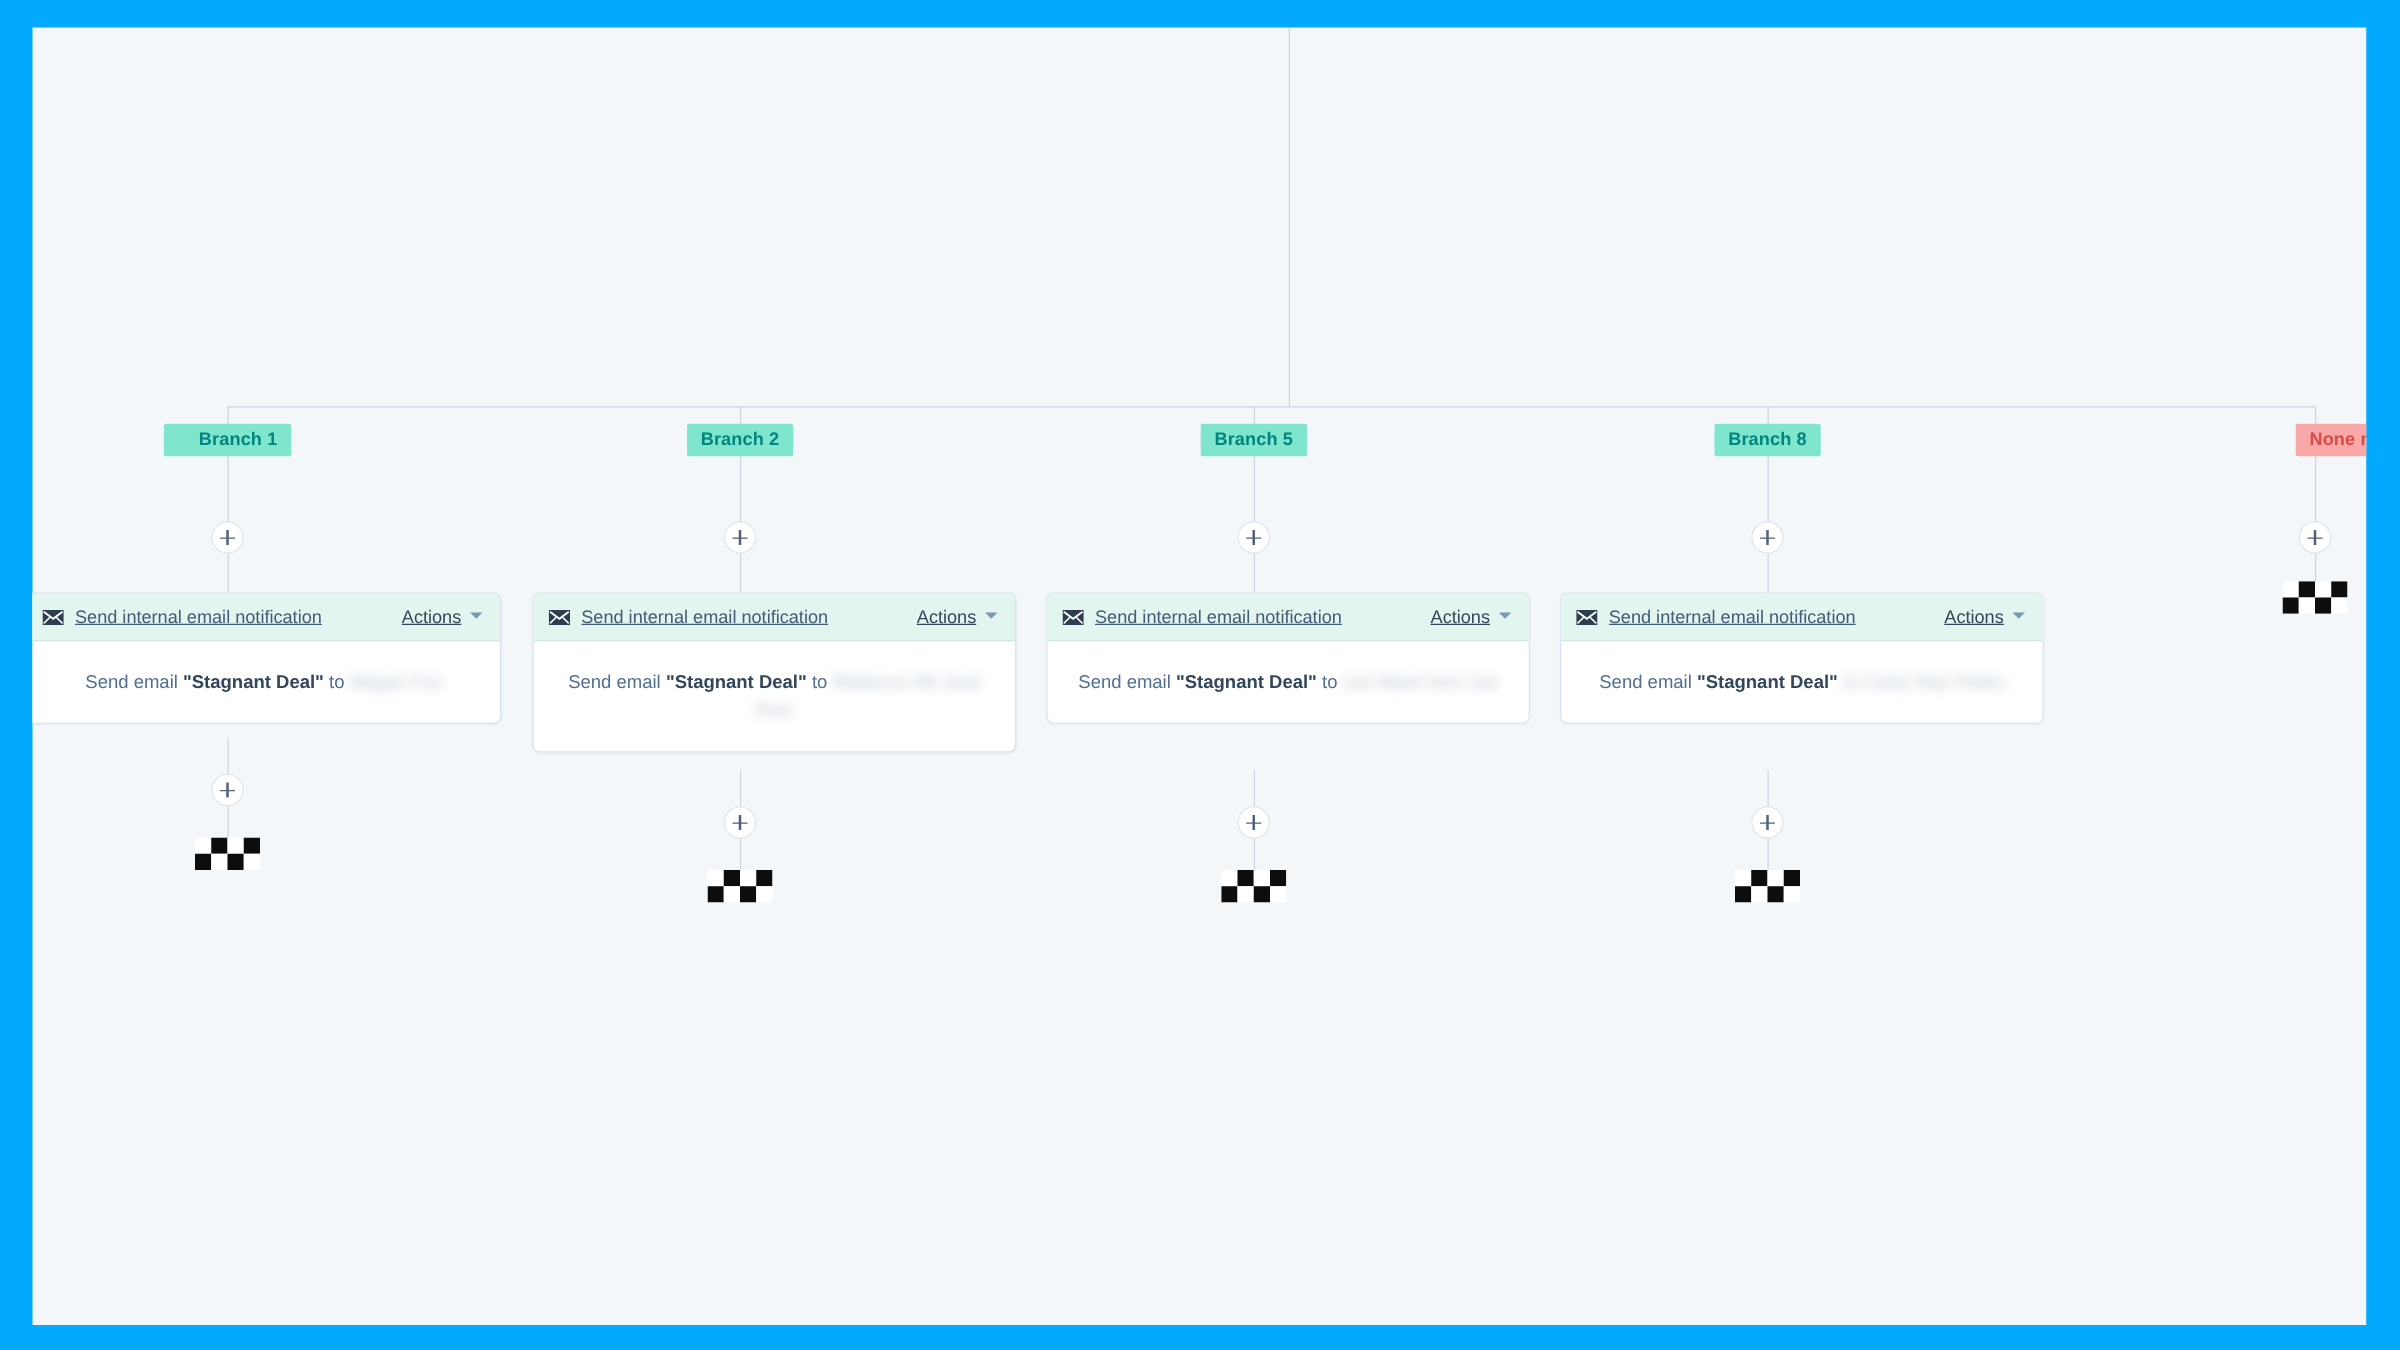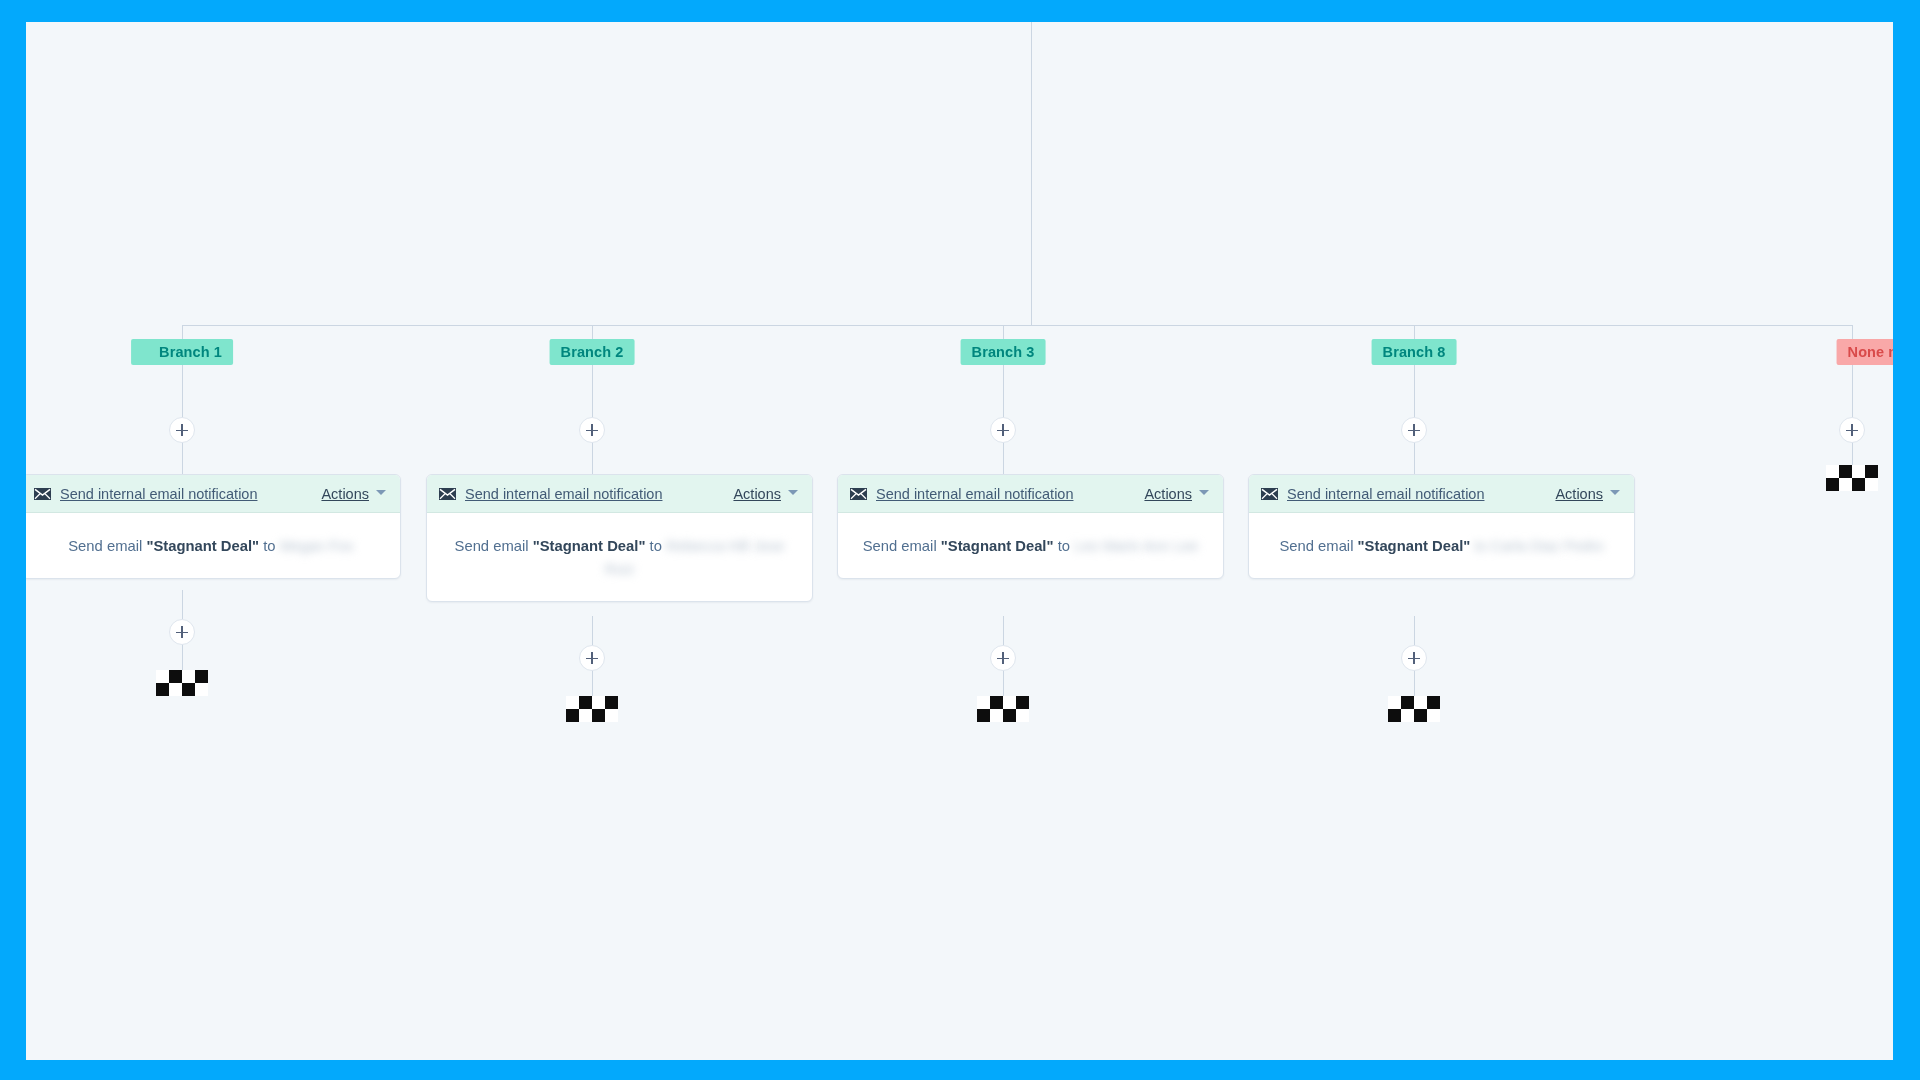--- a/index.html
+++ b/index.html
@@ -268,21 +268,21 @@
       <rect x="0" y="0" width="13" height="13" fill="#ffffff"></rect>
       <rect x="13" y="0" width="13" height="13" fill="#0d0d0d"></rect>
       <rect x="26" y="0" width="13" height="13" fill="#ffffff"></rect>
       <rect x="39" y="0" width="13" height="13" fill="#0d0d0d"></rect>
       <rect x="0" y="13" width="13" height="13" fill="#0d0d0d"></rect>
       <rect x="13" y="13" width="13" height="13" fill="#ffffff"></rect>
       <rect x="26" y="13" width="13" height="13" fill="#0d0d0d"></rect>
       <rect x="39" y="13" width="13" height="13" fill="#ffffff"></rect>
     </svg>
 
-    <div class="branch-badge ok" style="left:977px; top:317px;">Branch 3</div>
+    <div class="branch-badge ok" style="left:977px; top:317px;">Branch 5</div>
 
     <div class="plus-btn" style="left:977px; top:395px;" title="Add step"></div>
 
     <div class="card" style="left:811px; top:452px; width:387px;">
       <div class="card-head">
         <svg class="env-icon" viewBox="0 0 17 12" aria-hidden="true">
           <rect x="0" y="0" width="17" height="12" fill="#2d3e50"></rect>
           <path d="M1 1.4 L8.5 7 L16 1.4" fill="none" stroke="#ffffff" stroke-width="1.5"></path>
           <path d="M1 10.7 L6 5.8 M16 10.7 L11 5.8" fill="none" stroke="#ffffff" stroke-width="1.2"></path>
         </svg>

